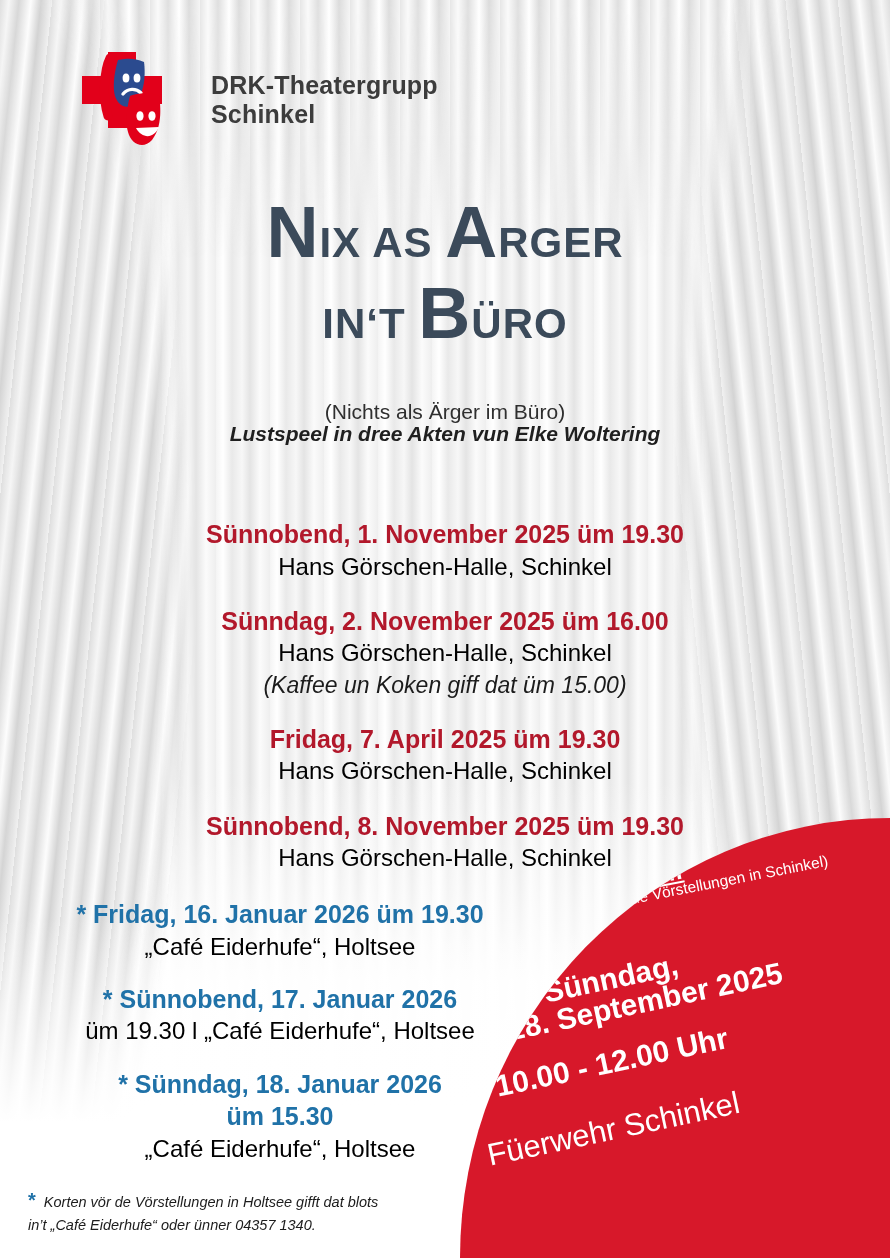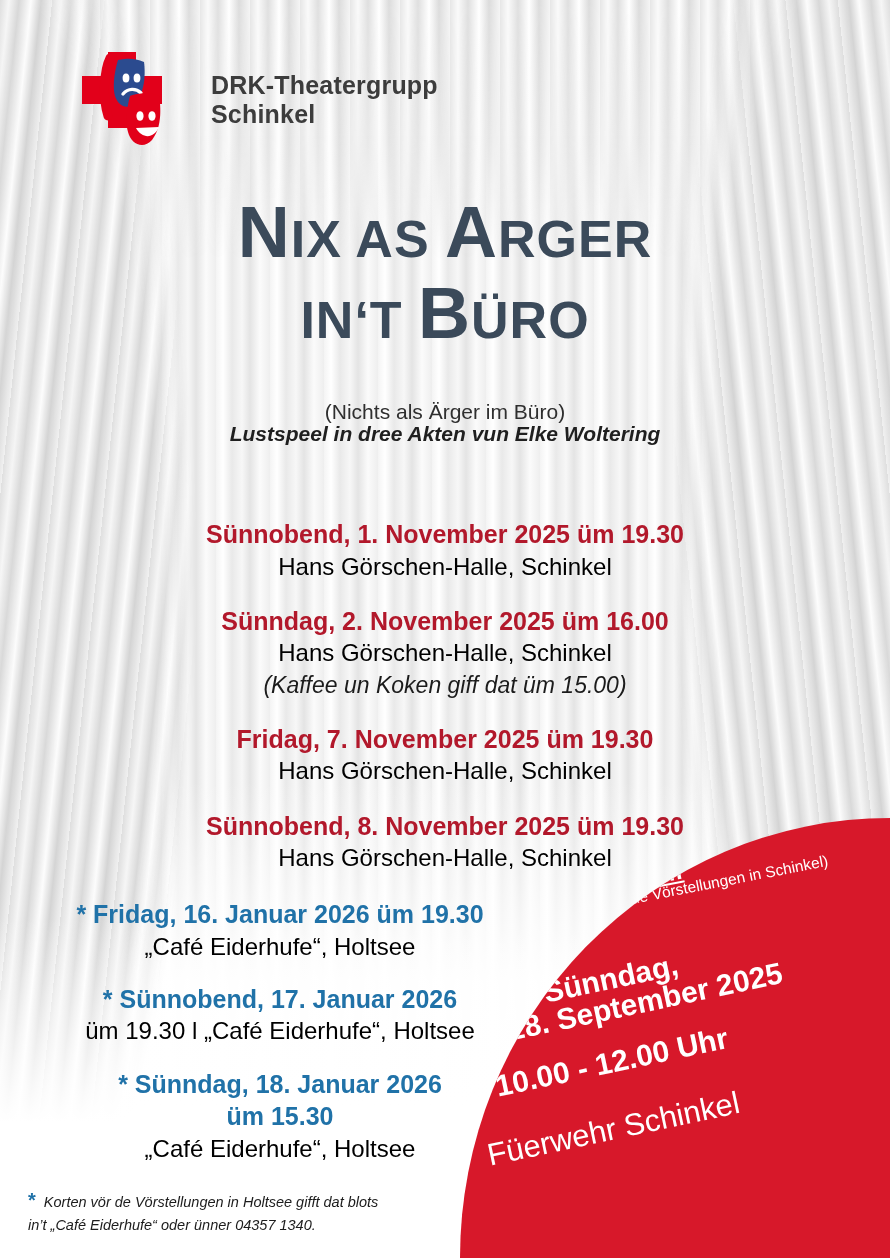--- a/index.html
+++ b/index.html
@@ -91,21 +91,21 @@
     top: 196px;
     text-align: center;
   }
   .title-line {
     color: #3b4a5a;
     font-weight: bold;
     letter-spacing: 1px;
     line-height: 1.02;
   }
   .title-line .big { font-size: 72px; }
-  .title-line .small { font-size: 52px; }
+  .title-line .small { font-size: 42px; }
   .title-line-1 { margin-bottom: 8px; }
 
   .subtitle {
     position: absolute;
     left: 0; right: 0;
     top: 400px;
     text-align: center;
     font-size: 21px;
     color: #2f2f2f;
   }
@@ -276,21 +276,21 @@
       <div class="show-venue">Hans Görschen-Halle, Schinkel</div>
     </div>
 
     <div class="show">
       <div class="show-date">Sünndag, 2. November 2025 üm 16.00</div>
       <div class="show-venue">Hans Görschen-Halle, Schinkel</div>
       <div class="show-note">(Kaffee un Koken giff dat üm 15.00)</div>
     </div>
 
     <div class="show">
-      <div class="show-date">Fridag, 7. November 2025 üm 19.30</div>
+      <div class="show-date">Fridag, 7. April 2025 üm 19.30</div>
       <div class="show-venue">Hans Görschen-Halle, Schinkel</div>
     </div>
 
     <div class="show">
       <div class="show-date">Sünnobend, 8. November 2025 üm 19.30</div>
       <div class="show-venue">Hans Görschen-Halle, Schinkel</div>
     </div>
 
   </div>
 

